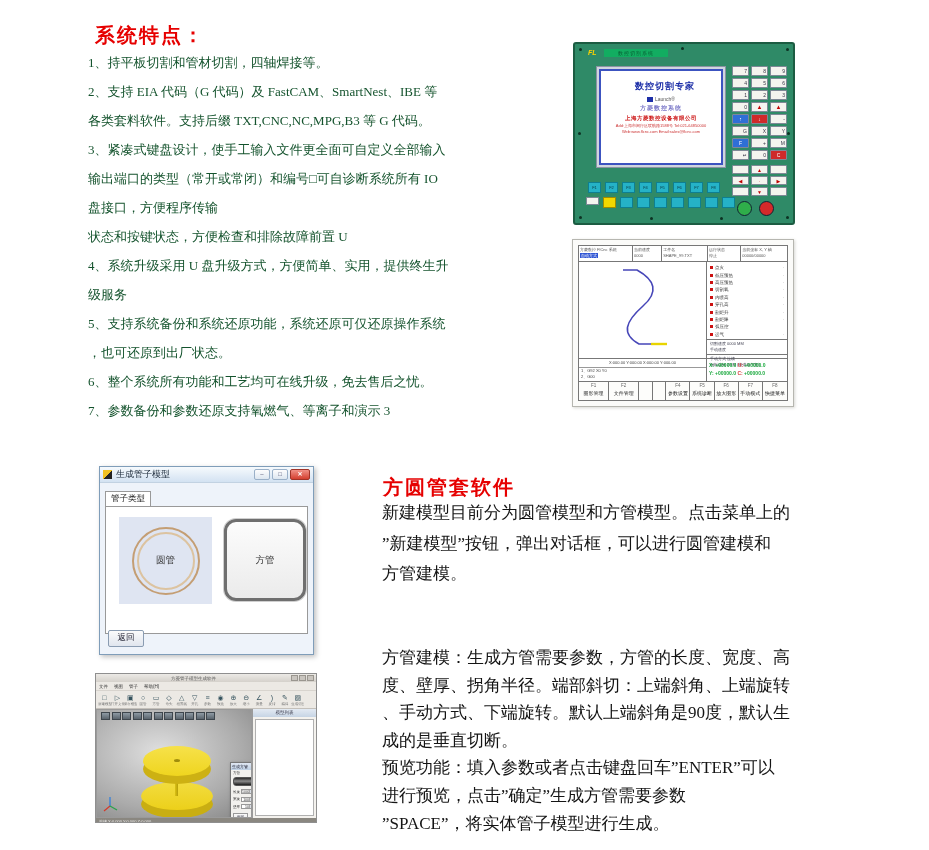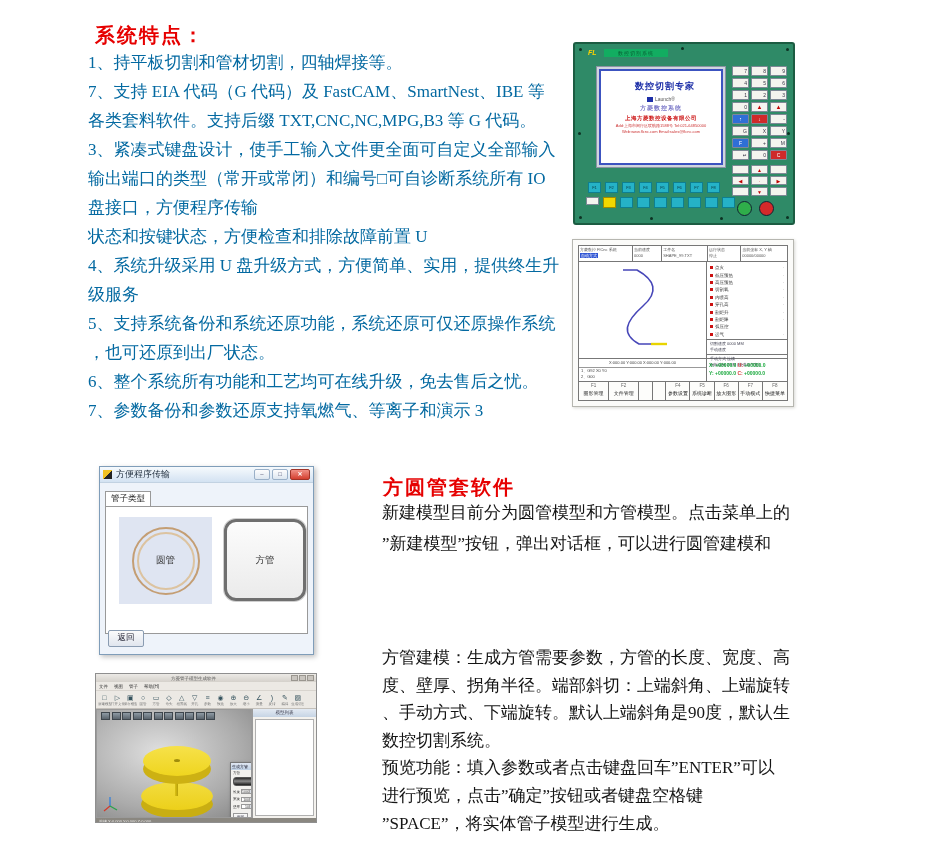--- a/index.html
+++ b/index.html
@@ -1,21 +1,21 @@
 <!DOCTYPE html>
 <html><head>
 <meta charset="utf-8">
 <style>
   html,body{margin:0;padding:0;}
   .page{position:relative;width:929px;height:850px;background:#ffffff;overflow:hidden;
         font-family:"Liberation Serif",serif;color:#111;}
   
   .red-head{position:absolute;font-size:20px;font-weight:bold;color:#e60000;letter-spacing:2px;}
   .tblock{position:absolute;}
-  .tline{font-size:17px;line-height:29px;white-space:nowrap;color:#0369a1;}
+  .tline{font-size:13px;line-height:29px;white-space:nowrap;color:#14532d;}
   .tline2{font-size:17px;line-height:30.5px;white-space:nowrap;color:#141414;}
   .tline3{font-size:17px;line-height:27.6px;white-space:nowrap;color:#141414;}
 
   
   .controller{position:absolute;left:573px;top:42px;width:222px;height:183px;background:#2f8a67;
               border:2px solid #1c5c42;border-radius:3px;box-sizing:border-box;font-family:"Liberation Sans",sans-serif;}
   .screw{position:absolute;width:3px;height:3px;background:#0d3223;border-radius:50%;}
   .ctl-logo{position:absolute;left:13px;top:5px;color:#ffd400;font-size:7px;font-weight:bold;font-style:italic;}
   .ctl-band{position:absolute;left:29px;top:5px;width:64px;height:8px;background:#12ad61;color:#075c33;
             font-size:5px;line-height:8px;text-align:center;letter-spacing:1px;overflow:hidden;}
@@ -153,21 +153,21 @@
 </style>
 </head>
 <body>
 
 <div class="page">
 
   <div class="red-head" style="left:95px;top:22px;">系统特点：</div>
   <div class="tblock" style="left:88px;top:48px;">
 
   <div class="tline">1、持平板切割和管材切割，四轴焊接等。</div>
-      <div class="tline">7、支持 EIA 代码（G 代码）及 FastCAM、SmartNest、IBE 等</div>
+      <div class="tline">2、支持 EIA 代码（G 代码）及 FastCAM、SmartNest、IBE 等</div>
       <div class="tline">各类套料软件。支持后缀 TXT,CNC,NC,MPG,B3 等 G 代码。</div>
       <div class="tline">3、紧凑式键盘设计，使手工输入文件更全面可自定义全部输入</div>
       <div class="tline">输出端口的类型（常开或常闭）和编号□可自诊断系统所有 IO</div>
       <div class="tline">盘接口，方便程序传输</div>
       <div class="tline">状态和按键状态，方便检查和排除故障前置 U</div>
       <div class="tline">4、系统升级采用 U 盘升级方式，方便简单、实用，提供终生升</div>
       <div class="tline">级服务</div>
       <div class="tline">5、支持系统备份和系统还原功能，系统还原可仅还原操作系统</div>
       <div class="tline">，也可还原到出厂状态。</div>
       <div class="tline">6、整个系统所有功能和工艺均可在线升级，免去售后之忧。</div>
@@ -428,21 +428,21 @@
             <div class="fb-f">F8</div>
             <div class="fb-l">快捷菜单</div>
           </div>
         </div>
     </div>
   </div>
 
   <div class="dlg">
     <div class="dlg-title">
       <span class="dlg-ico"></span>
-      <span class="dlg-ttext">方便程序传输</span>
+      <span class="dlg-ttext">生成管子模型</span>
       <span class="winbtns">
         <span class="wb">–</span>
         <span class="wb">□</span>
         <span class="wb close">✕</span>
       </span>
     </div>
     <div class="dlg-tabs"><span class="dlg-tab">管子类型</span></div>
     <div class="dlg-panel">
       <div class="btn-round">
         <div class="ring">
@@ -454,29 +454,30 @@
       </div>
     </div>
     <div class="dlg-back">返回</div>
   </div>
 
   <div class="red-head" style="left:383px;top:474px;">方圆管套软件</div>
   <div class="tblock" style="left:382px;top:498px;">
 
   <div class="tline2">新建模型目前分为圆管模型和方管模型。点击菜单上的</div>
       <div class="tline2">”新建模型”按钮，弹出对话框，可以进行圆管建模和</div>
+      <div class="tline2">方管建模。</div>
     </div>
   <div class="tblock" style="left:382px;top:644px;">
 
   <div class="tline3">方管建模：生成方管需要参数，方管的长度、宽度、高</div>
       <div class="tline3">度、壁厚、拐角半径。端部斜切：上端斜角、上端旋转</div>
       <div class="tline3">、手动方式、下端旋转。默认上端斜角是90度，默认生</div>
-      <div class="tline3">数控切割系统。</div>
+      <div class="tline3">成的是垂直切断。</div>
       <div class="tline3">预览功能：填入参数或者点击键盘回车”ENTER”可以</div>
-      <div class="tline3">进行预览，点击”确定”按钮或者键盘空格键</div>
+      <div class="tline3">进行预览，点击”确定”生成方管需要参数</div>
       <div class="tline3">”SPACE”，将实体管子模型进行生成。</div>
     </div>
 
   <div class="app3d">
     <div class="a-title">
       <span class="a-ttext">方菱管子模型生成软件</span>
       <span class="a-ctl">
           <i></i>
           <i></i>
           <i></i>

